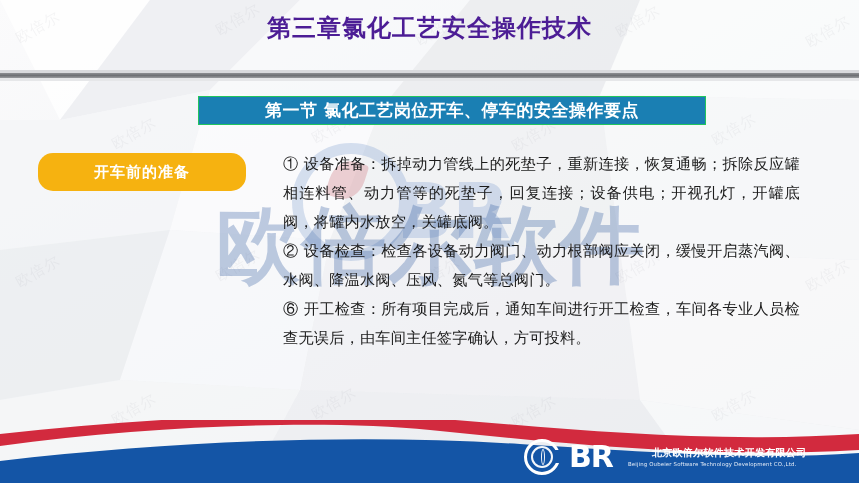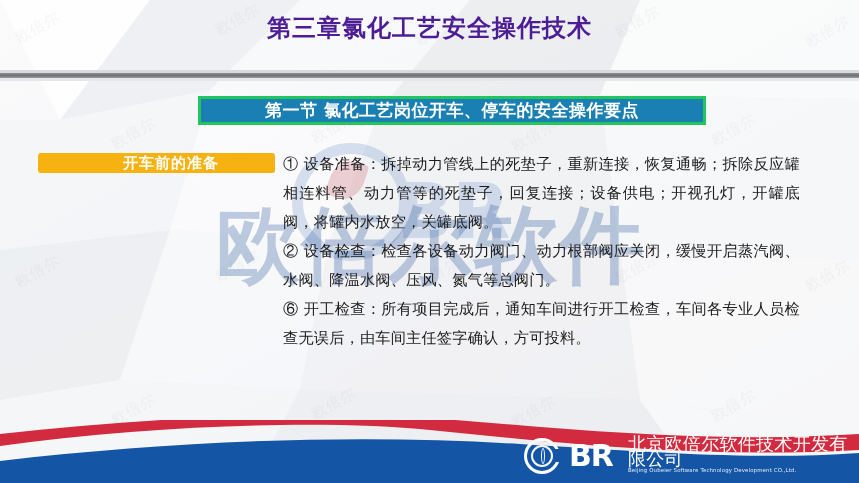--- a/index.html
+++ b/index.html
@@ -75,34 +75,34 @@
   }
   .rule .r1{position:absolute;left:0;top:0;width:100%;height:3px;background:#d9dadd;}
   .rule .r2{position:absolute;left:0;top:3px;width:100%;height:5px;
             background:linear-gradient(180deg,#8d8f93 0%,#6f7175 50%,#9a9c9f 100%);}
   .rule .r3{position:absolute;left:0;top:8px;width:100%;height:3px;background:#e6e7e9;}
 
   
   .banner{
     position:absolute;left:198px;top:96px;width:508px;height:29px;
     background:#1a7fb3;
-    border:3px solid #22c55e;
+    border:1px solid #22c55e;
     box-sizing:border-box;
     display:flex;align-items:center;justify-content:center;
   }
   .banner .btxt{
     color:#ffffff;font-size:17px;font-weight:700;letter-spacing:.5px;
     font-family:"DejaVu Sans","Liberation Sans",sans-serif;
   }
 
   
   .pill{
-    position:absolute;left:38px;top:153px;width:208px;height:20px;
-    background:#f6b210;border-radius:3px;
-    display:flex;align-items:center;justify-content:center;padding-left:29px;
+    position:absolute;left:38px;top:153px;width:208px;height:38px;
+    background:#f6b210;border-radius:15px;
+    display:flex;align-items:center;justify-content:center;
   }
   .pill .ptxt{
     color:#ffffff;font-size:15px;font-weight:700;letter-spacing:1px;
     font-family:"DejaVu Sans","Liberation Sans",sans-serif;
   }
 
   
   .body{
     position:absolute;left:283px;top:150px;width:517px;
   }
@@ -137,23 +137,24 @@
     content:"";position:absolute;left:8px;top:1px;width:4px;height:16px;
     border-radius:50%;border:1.5px solid #ffffff;box-sizing:border-box;
   }
   .logo-br{
     font-size:30px;font-weight:bold;color:#ffffff;letter-spacing:-1px;
     line-height:30px;
     font-family:"DejaVu Sans","Liberation Sans",sans-serif;
   }
   .brand-text{margin-left:6px;display:flex;flex-direction:column;justify-content:center;}
   .brand-cn{
-    font-size:18px;font-weight:400;color:#ffffff;letter-spacing:.3px;
+    font-size:10px;font-weight:700;color:#ffffff;letter-spacing:.3px;
     line-height:15px;
     font-family:"DejaVu Sans","Liberation Sans",sans-serif;
+    margin-left:24px;
   }
   .brand-en{
     font-size:5.4px;color:#e4ecf7;letter-spacing:.15px;line-height:9px;
     font-family:"DejaVu Sans","Liberation Sans",sans-serif;
     white-space:nowrap;
   }
 </style>
 </head>
 <body>
 

